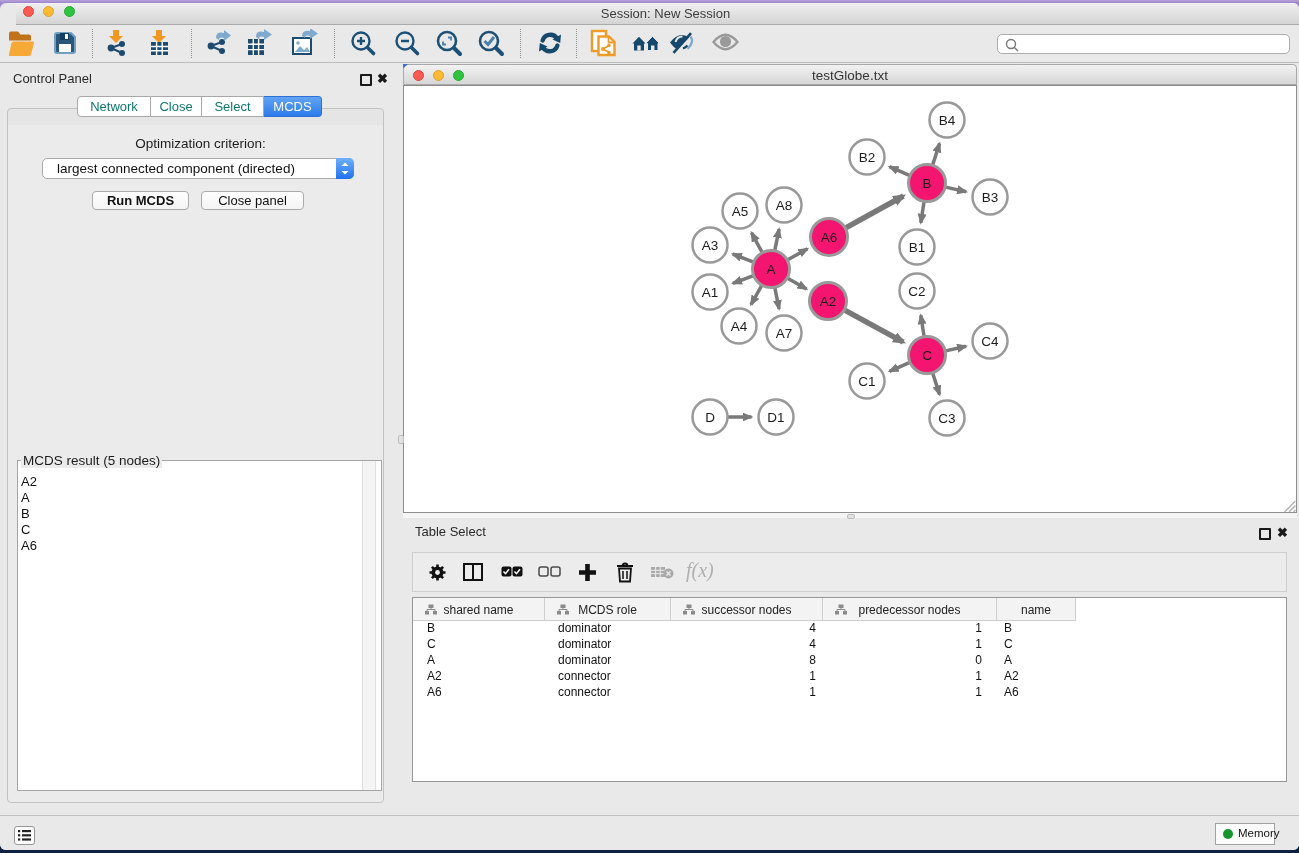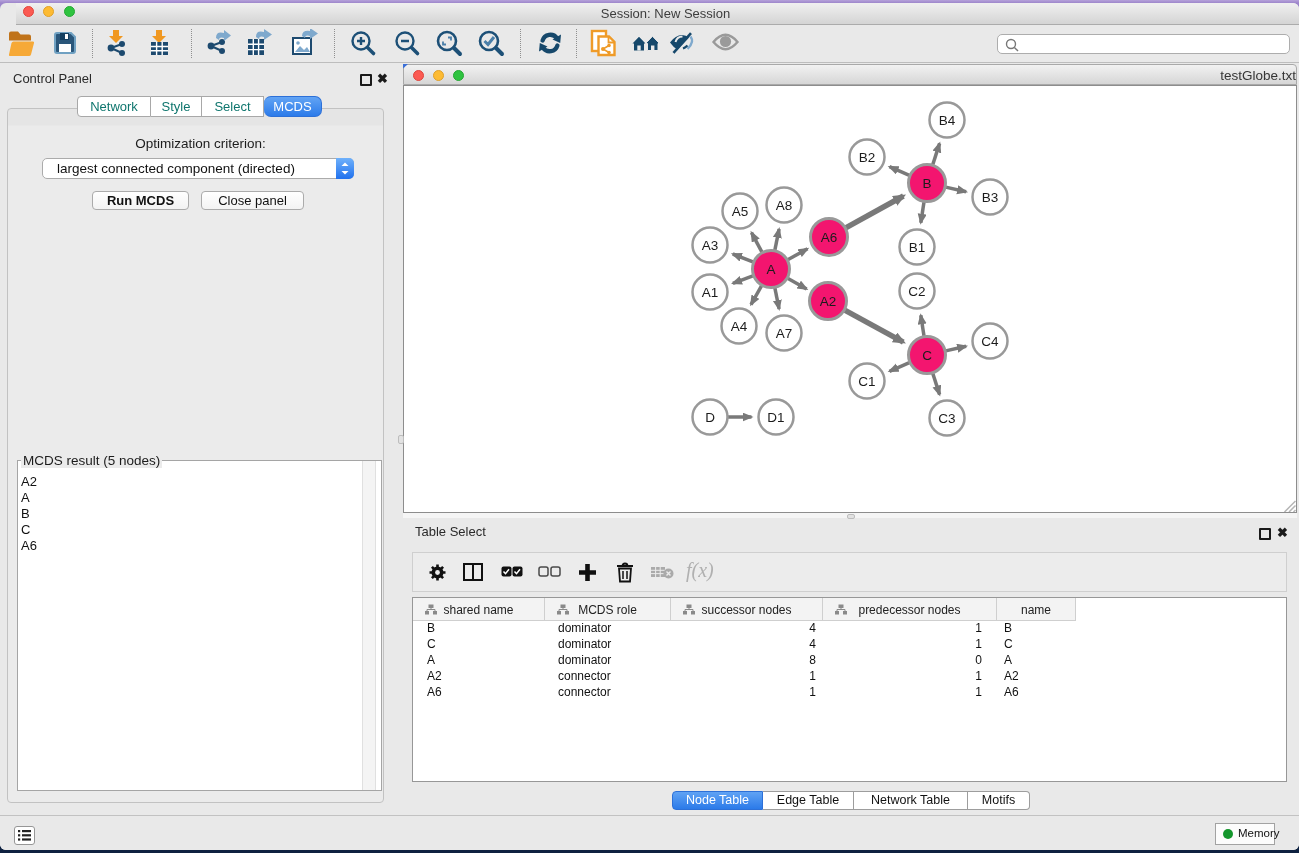--- a/index.html
+++ b/index.html
@@ -33,21 +33,21 @@
 #dropdown{position:absolute;left:42px;top:158px;width:312px;height:21px;box-sizing:border-box;background:#fff;border:1px solid #ababab;border-radius:5px;}
 #dropdown .txt{position:absolute;left:14px;top:2px;font-size:13.5px;color:#111;}
 #dropdown .btn{position:absolute;right:-1px;top:-1px;width:18px;height:21px;background:linear-gradient(#6fb1fb,#2071ee);border-radius:0 5px 5px 0;}
 .pbtn{position:absolute;box-sizing:border-box;height:19px;background:linear-gradient(#ffffff,#f3f3f3);border:1px solid #ababab;border-radius:4px;font-size:13px;color:#111;text-align:center;line-height:17px;}
 #fieldset{position:absolute;left:17px;top:460px;width:365px;height:331px;box-sizing:border-box;border:1px solid #a5a5a5;background:#fff;}
 #fs-legend{position:absolute;left:21px;top:453px;background:#ebebeb;padding:0 2px;font-size:13.5px;color:#1c1c1c;}
 #fs-list{position:absolute;left:21px;top:474px;font-size:13px;color:#111;line-height:16px;}
 #fs-scroll{position:absolute;left:362px;top:461px;width:14px;height:329px;background:#f4f4f4;border-left:1px solid #e0e0e0;border-right:1px solid #e0e0e0;box-sizing:border-box;}
 
 #netwin-tb{position:absolute;left:403px;top:64px;width:894px;height:21px;box-sizing:border-box;background:linear-gradient(#f2f2f2,#d6d6d6);border:1px solid #a9a9a9;border-radius:4px 4px 0 0;}
-#netwin-tb .title{position:absolute;left:0;right:0;top:3px;text-align:right;font-size:13.5px;color:#353535;}
+#netwin-tb .title{position:absolute;left:0;right:0;top:3px;text-align:center;font-size:13.5px;color:#353535;}
 #canvas{position:absolute;left:403px;top:85px;width:894px;height:428px;box-sizing:border-box;background:#fff;border:1px solid #8d8d8d;}
 
 #tp-title{position:absolute;left:415px;top:524px;font-size:13px;color:#2a2a2a;}
 #tp-toolbar{position:absolute;left:412px;top:552px;width:875px;height:40px;box-sizing:border-box;background:#ececec;border:1px solid #cfcfcf;}
 #tp-table{position:absolute;left:412px;top:597px;width:875px;height:185px;box-sizing:border-box;background:#fff;border:1px solid #979797;}
 #tp-header{position:absolute;left:0;top:0;height:22px;display:flex;background:#f3f3f3;border-bottom:1px solid #cfcfcf;}
 .hcell{box-sizing:border-box;position:relative;height:22px;border-right:1px solid #cfcfcf;font-size:12px;color:#222;text-align:center;line-height:24px;}
 .hico{position:absolute;left:12px;top:6px;}
 .trow{position:absolute;font-size:12px;color:#111;height:16px;line-height:16px;}
 .btabs{position:absolute;top:791px;display:flex;height:19px;}
@@ -195,23 +195,23 @@
           <path d="M10.4 10.4 L14 14" stroke="#777" stroke-width="1.4"></path>
         </svg>
       </div>
 
 <div id="cp-title">Control Panel</div>
 <div class="wicon-sq" style="left:360px;top:74px;"></div>
 <div class="wicon-x" style="left:377px;top:71px;">✖</div>
 <div id="cp-box"></div>
 <div class="tabs" style="left:77px;top:96px;">
   <div class="tab first" style="width:74px;">Network</div>
-  <div class="tab" style="width:51px;">Style</div>
+  <div class="tab" style="width:51px;">Close</div>
   <div class="tab" style="width:62px;">Select</div>
-  <div class="tab sel last" style="width:58px;border-radius:7px;">MCDS</div>
+  <div class="tab sel last" style="width:58px;">MCDS</div>
 </div>
 <div id="dropdown">
   <div class="txt">largest connected component (directed)</div>
   <div class="btn"><svg width="18" height="21">
             <path d="M9 4.5 L12.5 8 L5.5 8 Z" fill="#fff"></path>
             <path d="M9 16.5 L12.5 13 L5.5 13 Z" fill="#fff"></path>
           </svg></div>
 </div>
 <div id="optlabel">Optimization criterion:</div>
 <div class="pbtn" style="left:92px;top:191px;width:97px;font-weight:bold;">Run MCDS</div>
@@ -412,26 +412,20 @@
 <div class="trow" style="left:427px;top:668px;">A2</div>
 <div class="trow" style="left:558px;top:668px;">connector</div>
 <div class="trow" style="left:670px;top:668px;width:146px;text-align:right;">1</div>
 <div class="trow" style="left:822px;top:668px;width:160px;text-align:right;">1</div>
 <div class="trow" style="left:1004px;top:668px;">A2</div>
 <div class="trow" style="left:427px;top:684px;">A6</div>
 <div class="trow" style="left:558px;top:684px;">connector</div>
 <div class="trow" style="left:670px;top:684px;width:146px;text-align:right;">1</div>
 <div class="trow" style="left:822px;top:684px;width:160px;text-align:right;">1</div>
 <div class="trow" style="left:1004px;top:684px;">A6</div>
-<div class="btabs" style="left:672px;">
-  <div class="btab sel first" style="width:91px;">Node Table</div>
-  <div class="btab" style="width:91px;">Edge Table</div>
-  <div class="btab" style="width:114px;">Network Table</div>
-  <div class="btab last" style="width:62px;">Motifs</div>
-</div>
 
 <div id="statusbar"></div>
 <div id="listbtn">
         <svg width="13" height="11" style="position:absolute;left:3px;top:3px;">
           <g fill="#222">
             <rect x="0" y="0" width="2.2" height="2.2"></rect>
             <rect x="0" y="4.2" width="2.2" height="2.2"></rect>
             <rect x="0" y="8.4" width="2.2" height="2.2"></rect>
             <rect x="4" y="0" width="9" height="2.2"></rect>
             <rect x="4" y="4.2" width="9" height="2.2"></rect>

